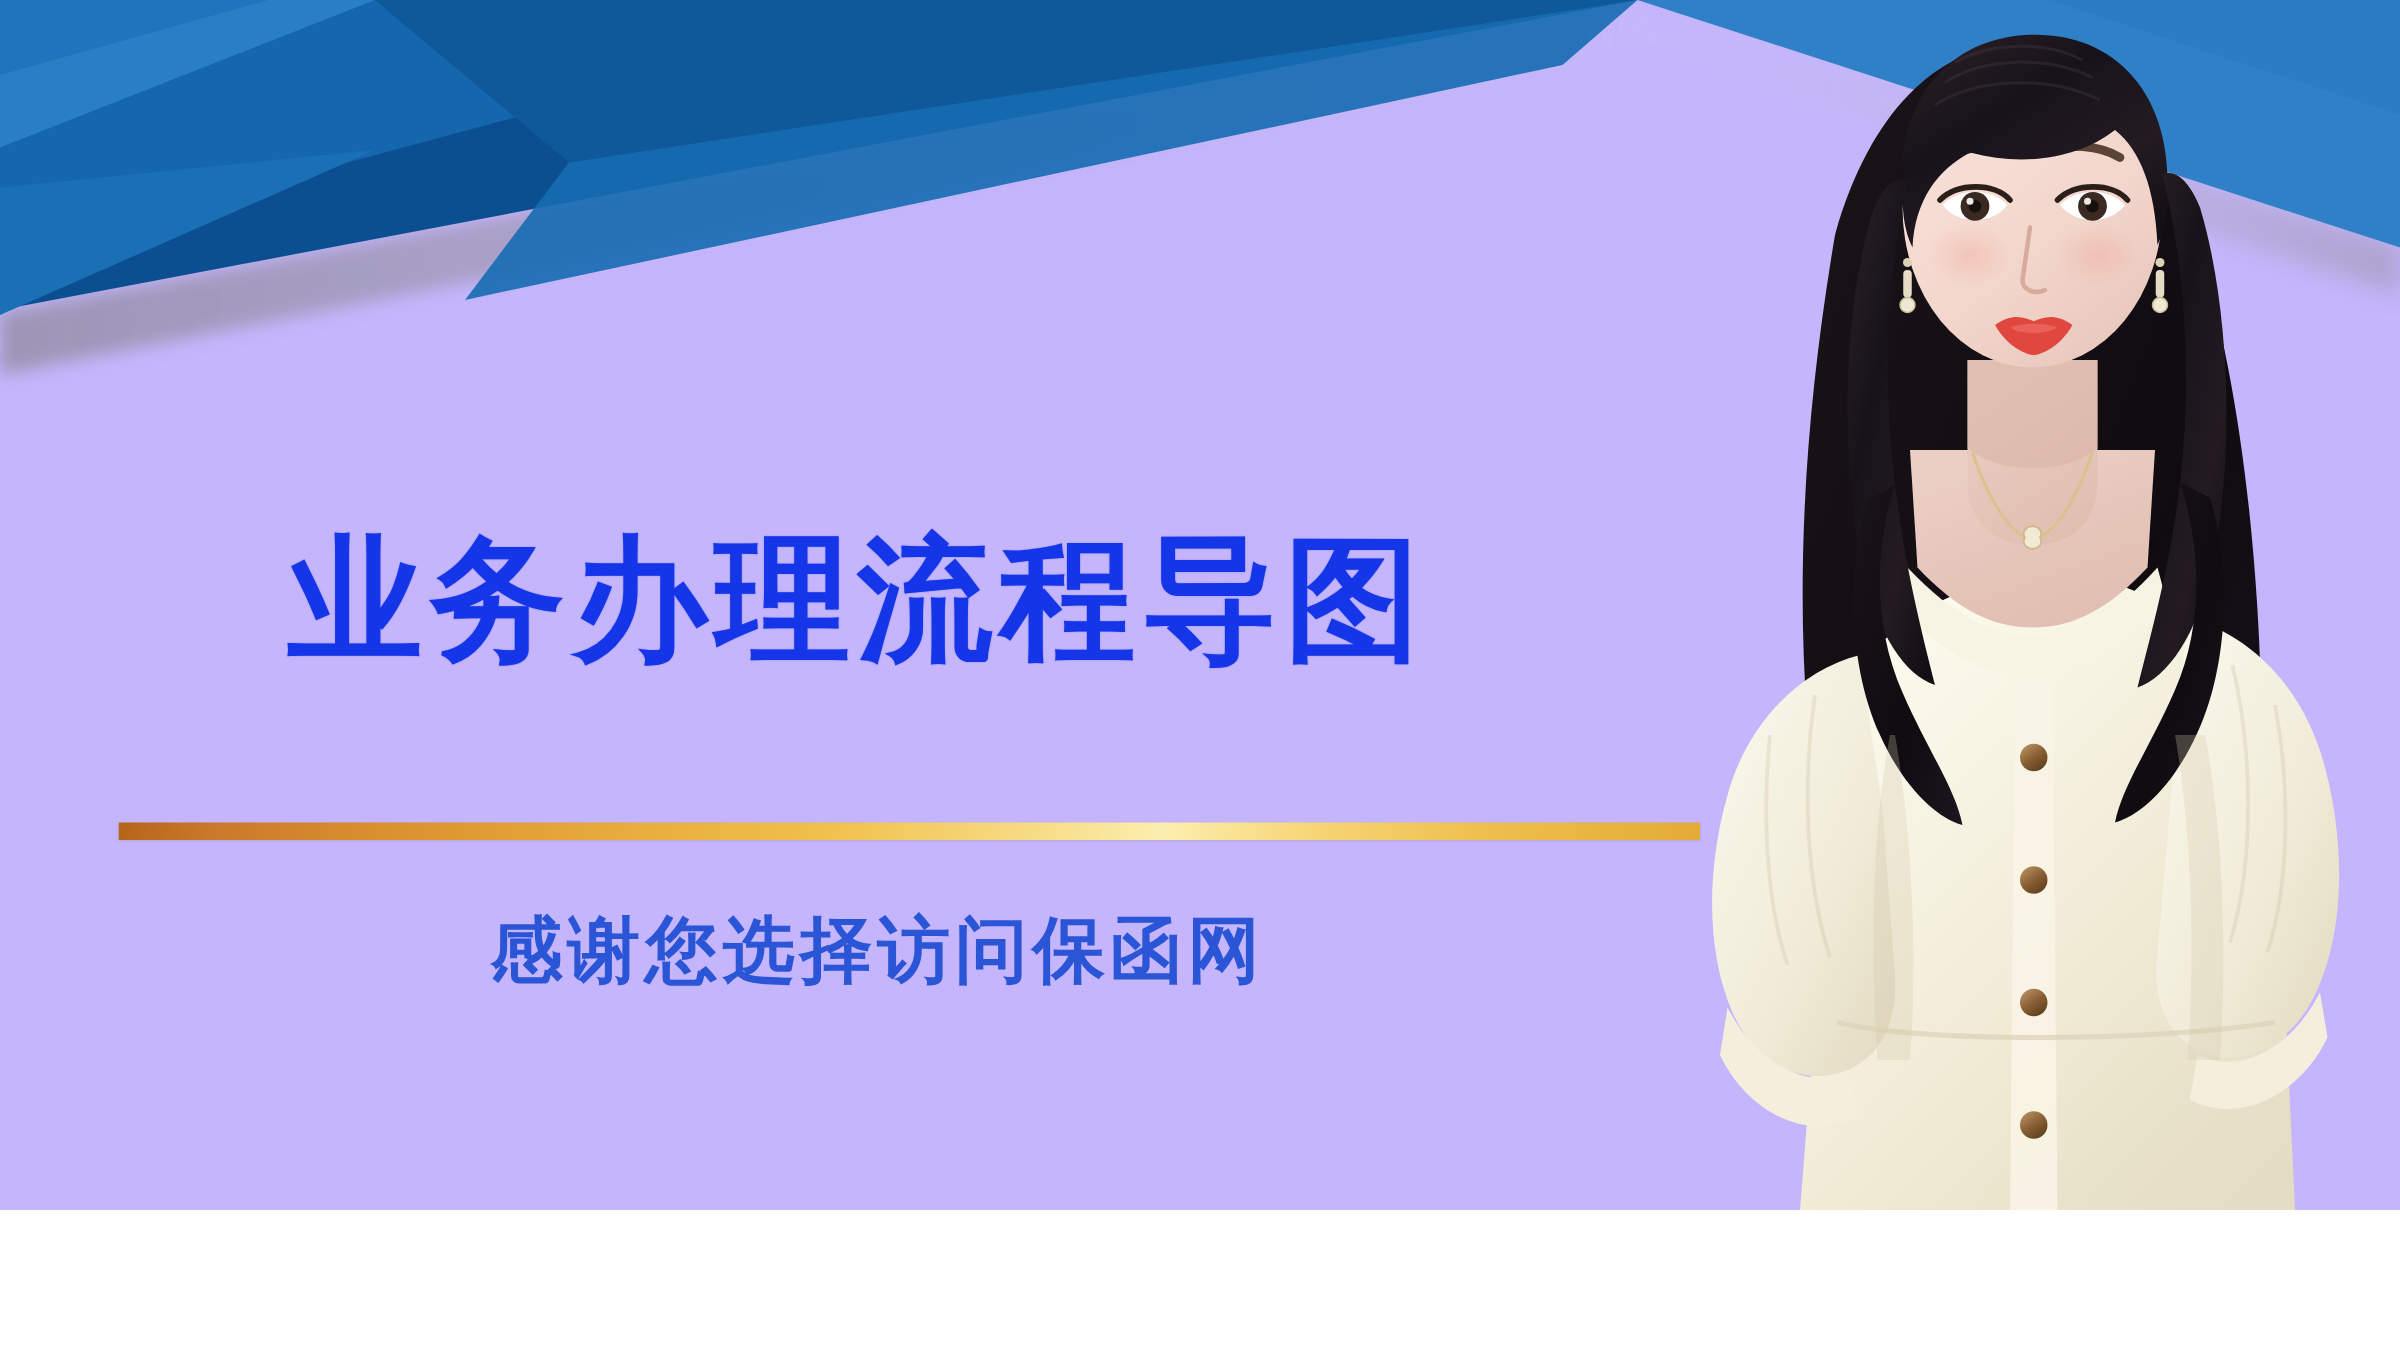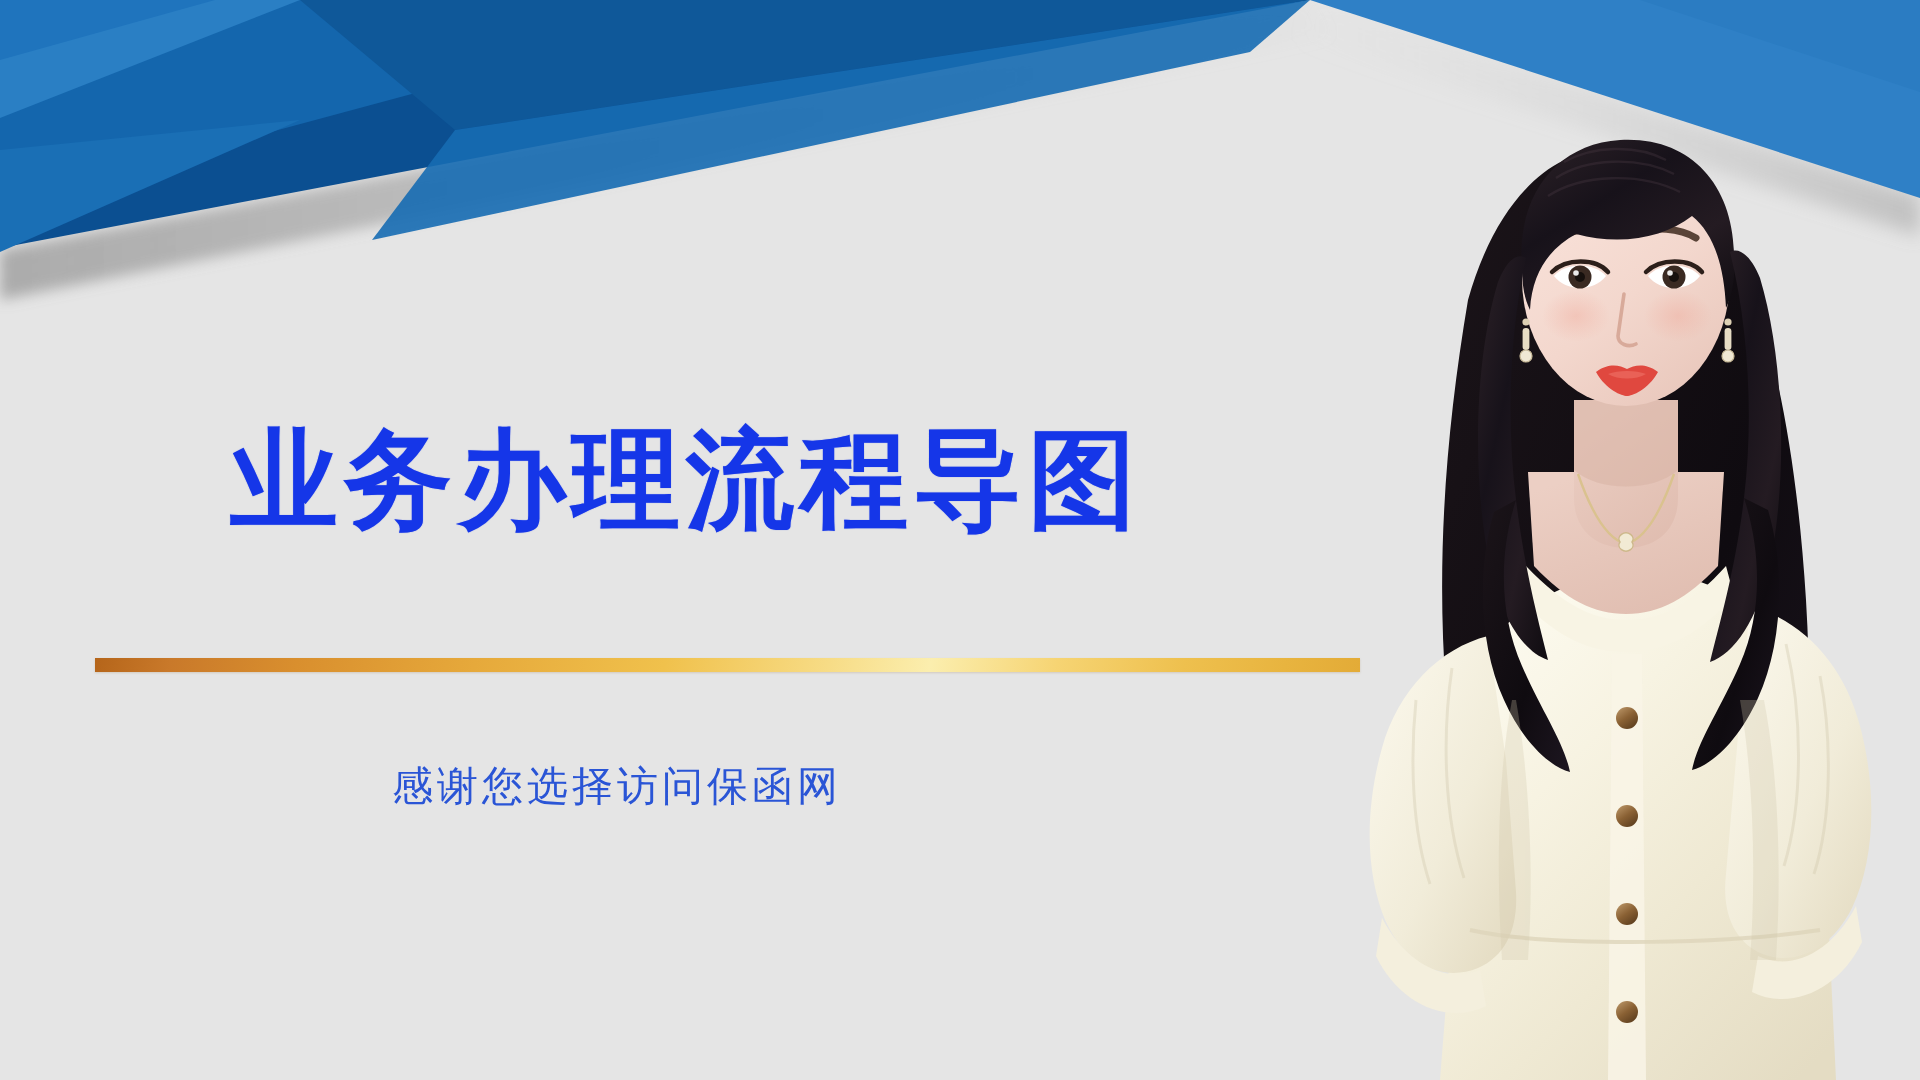--- a/index.html
+++ b/index.html
@@ -8,22 +8,22 @@
     width: 1920px;
     height: 1080px;
     overflow: hidden;
     background: #ffffff;
     font-family: "Liberation Sans", "DejaVu Sans", sans-serif;
   }
 
   #stage {
     position: relative;
     width: 1920px;
-    height: 1080px;
-    background: #e5e5e5;
+    height: 968px;
+    background: #c4b5fd;
     overflow: hidden;
   }
 
   
   .deco-layer {
     position: absolute;
     inset: 0;
     width: 1920px;
     height: 1080px;
     pointer-events: none;
@@ -70,24 +70,24 @@
       #f6d473 76%,
       #eec04e 86%,
       #e8b43f 94%,
       #e3ab37 100%);
     box-shadow: 0 1px 2px rgba(120,80,10,0.18);
   }
 
   .subtitle {
     position: absolute;
     left: 392px;
-    top: 762px;
-    font-size: 41px;
+    top: 726px;
+    font-size: 58px;
     line-height: 1.2;
-    font-weight: 400;
+    font-weight: 700;
     color: #2a55d6;
     letter-spacing: 4px;
     white-space: nowrap;
     font-family: "Liberation Sans", "DejaVu Sans", sans-serif;
   }
 
   
   .presenter {
     position: absolute;
     right: 0;

